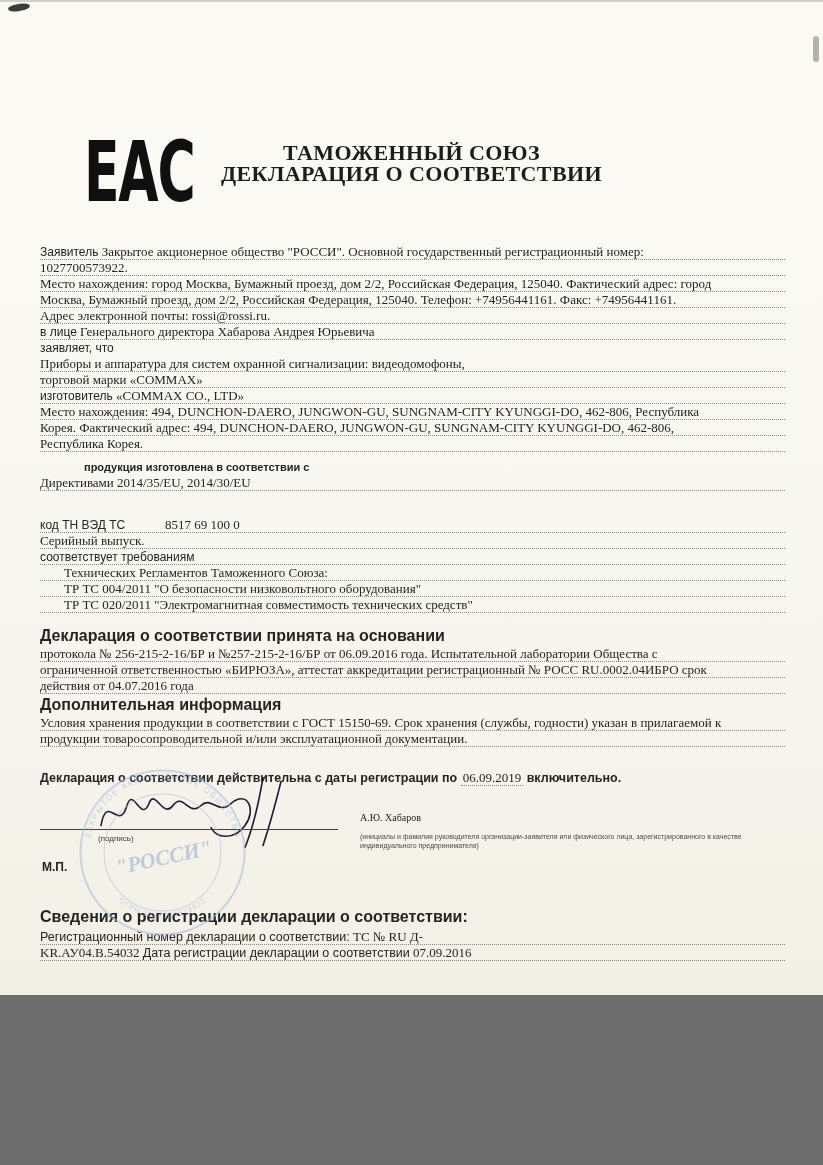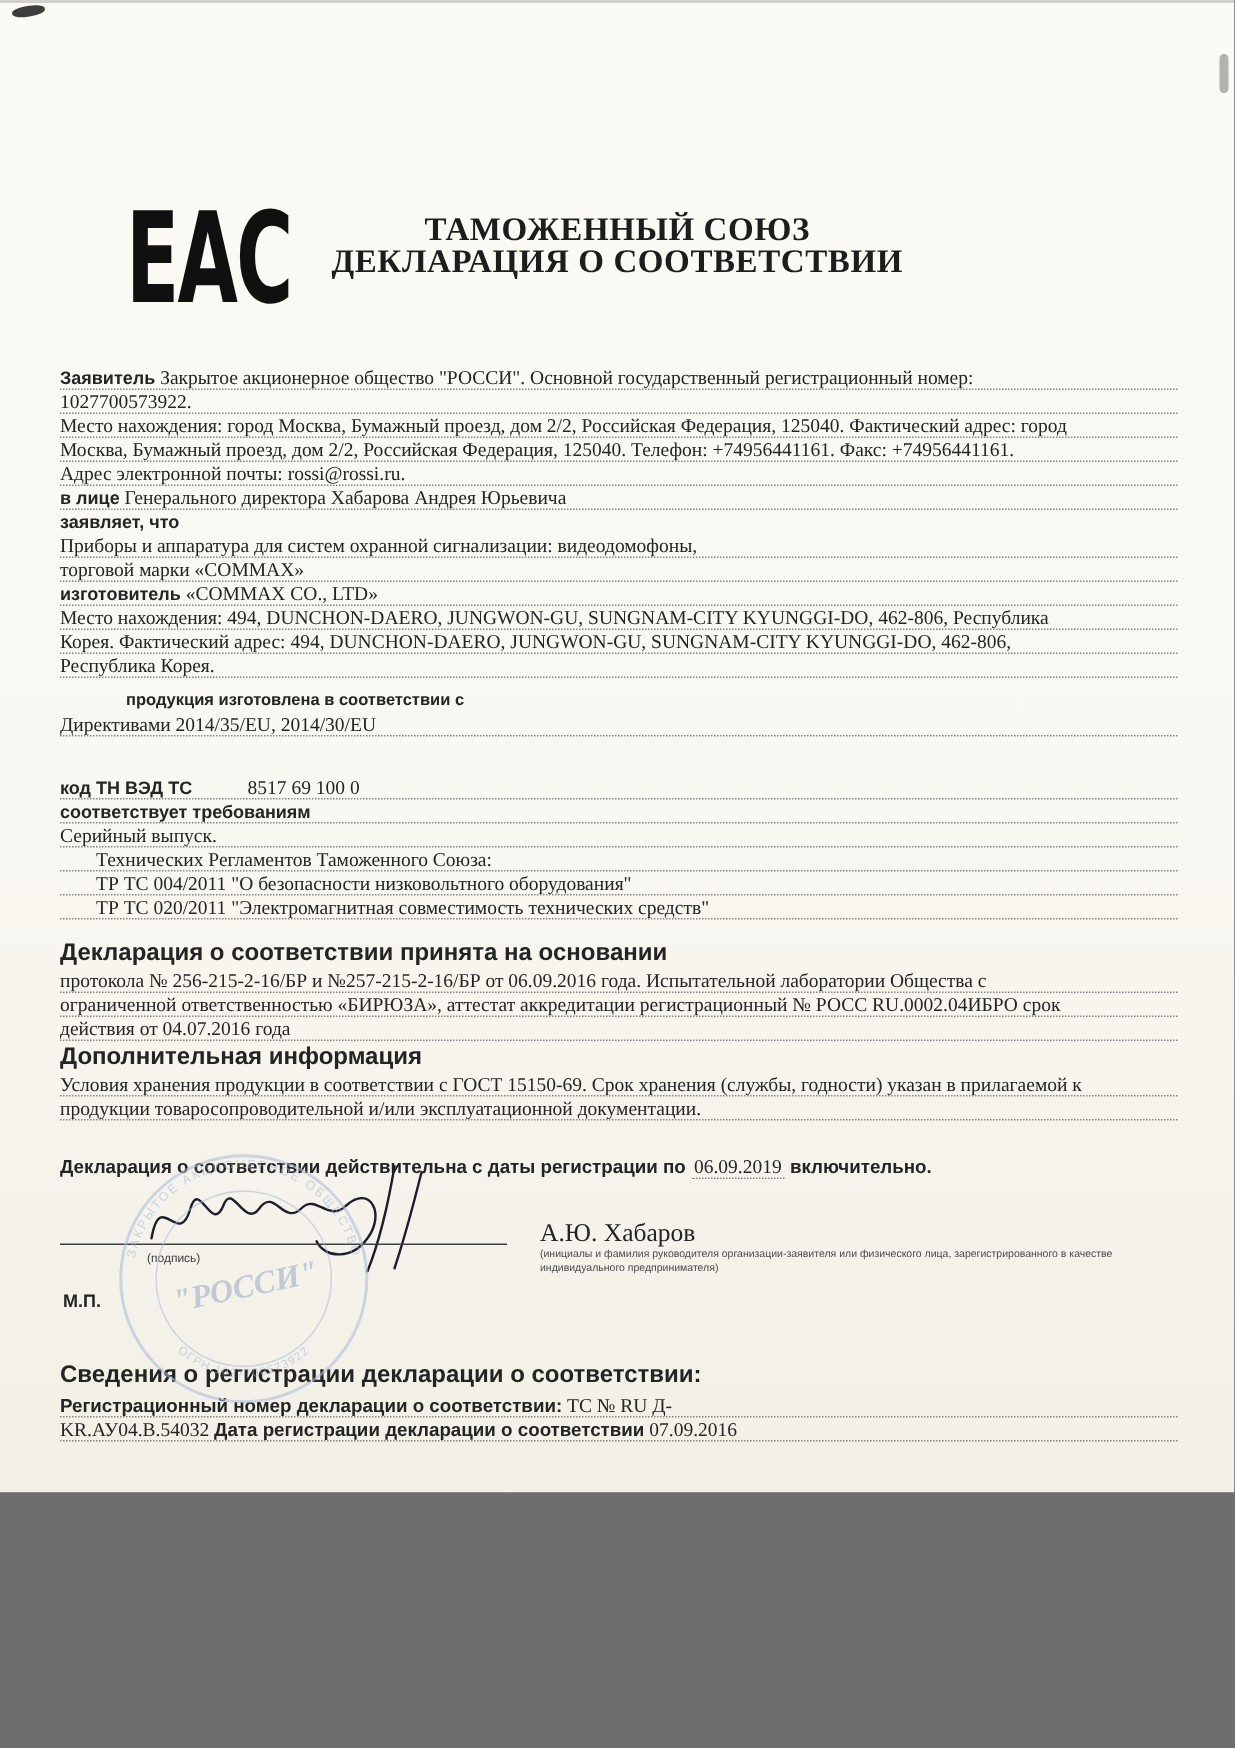--- a/index.html
+++ b/index.html
@@ -14,33 +14,33 @@
   .speck2{position:absolute;left:813px;top:36px;width:6px;height:26px;background:#2b2b2b;opacity:.35;border-radius:3px;}
 
   .eac{position:absolute;left:84px;top:128px;width:120px;height:92px;color:#101010;}
   .eac-text{display:inline-block;font-family:"DejaVu Sans",sans-serif;font-weight:800;font-size:84px;line-height:88px;letter-spacing:-2px;transform:scaleX(.62);transform-origin:left top;}
 
   .title{position:absolute;left:0;right:0;top:142px;text-align:center;font-weight:bold;font-size:22px;line-height:21px;letter-spacing:.4px;color:#1d1d1d;}
 
   .content{position:absolute;left:40px;top:244px;width:745px;}
   .line{white-space:nowrap;overflow:hidden;font-size:13px;height:16px;line-height:15px;border-bottom:1px dotted #868686;}
   .nodots{border-bottom:1px dotted transparent;}
-  .lbl{font-family:"Liberation Sans",sans-serif;font-weight:700;font-size:12px;}
+  .lbl{font-family:"Liberation Sans",sans-serif;font-weight:400;font-size:12px;}
   .indent{padding-left:24px;}
   .small-heading{font-family:"Liberation Sans",sans-serif;font-weight:700;font-size:11px;height:15px;line-height:14px;border-bottom:none;white-space:nowrap;overflow:hidden;margin-left:44px;}
   .heading{font-family:"Liberation Sans",sans-serif;font-weight:700;font-size:16px;height:19px;line-height:18px;white-space:nowrap;overflow:hidden;}
   .gap8{margin-top:8px}.gap26{margin-top:26px}.gap14{margin-top:14px}.gap2{margin-top:2px}.gap22{margin-top:22px}.gap4{margin-top:4px}
   .tnved-label{display:inline-block;width:125px;}
   .validity{font-family:"Liberation Sans",sans-serif;font-weight:700;font-size:12.5px;height:19px;line-height:18px;white-space:nowrap;overflow:hidden;}
   .value-date{font-family:"Liberation Serif",serif;font-weight:400;font-size:13px;border-bottom:1px dotted #868686;padding:0 2px;text-align:right;}
 
   .sig-block{position:relative;height:108px;margin-top:8px;}
   .sig-svg{position:absolute;left:55px;top:-22px;width:220px;height:78px;}
   .sig-line{position:absolute;left:0;top:33px;width:298px;border-bottom:1.2px solid #3f3f3f;}
-  .sig-name{position:absolute;left:320px;top:16px;font-size:17px;font-family:Liberation Serif, serif;}
+  .sig-name{position:absolute;left:320px;top:16px;font-size:10px;font-family:Liberation Serif, serif;}
   .sig-caption{position:absolute;left:58px;top:38px;font-family:"Liberation Sans",sans-serif;font-size:8px;color:#3c3c3c;}
   .sig-note{position:absolute;left:320px;top:37px;width:430px;font-family:"Liberation Sans",sans-serif;font-size:7px;line-height:8.5px;color:#4a4a4a;white-space:normal;}
   .mp{position:absolute;left:2px;top:64px;font-family:"Liberation Sans",sans-serif;font-weight:700;font-size:12px;}
 
   .rossi-stamp{position:absolute;left:60px;top:750px;width:205px;height:205px;opacity:.55;pointer-events:none;}
   .round-stamp{position:absolute;left:455px;top:985px;width:200px;height:200px;transform:rotate(-14deg);opacity:.85;pointer-events:none;}
 
   .copy-stamp{position:absolute;color:#3549ac;font-family:"DejaVu Sans Mono",monospace;font-weight:700;white-space:nowrap;}
   .copy-line1{left:612px;top:1010px;font-size:15px;letter-spacing:5px;transform:rotate(-2deg);}
   .copy-line2{left:588px;top:1038px;font-size:12.5px;letter-spacing:2px;word-spacing:14px;transform:rotate(-5deg);}
@@ -76,22 +76,22 @@
     <div class="line">торговой марки «COMMAX»</div>
     <div class="line"><span class="lbl">изготовитель</span> <span>«COMMAX CO., LTD»</span></div>
     <div class="line">Место нахождения: 494, DUNCHON-DAERO, JUNGWON-GU, SUNGNAM-CITY KYUNGGI-DO, 462-806, Республика</div>
     <div class="line">Корея. Фактический адрес: 494, DUNCHON-DAERO, JUNGWON-GU, SUNGNAM-CITY KYUNGGI-DO, 462-806,</div>
     <div class="line">Республика Корея.</div>
 
     <div class="small-heading gap8">продукция изготовлена в соответствии с</div>
     <div class="line">Директивами 2014/35/EU, 2014/30/EU</div>
 
     <div class="line gap26"><span class="lbl tnved-label">код ТН ВЭД ТС</span><span>8517 69 100 0</span></div>
+    <div class="line">Серийный выпуск.</div>
     <div class="line"><span class="lbl">соответствует требованиям</span></div>
-    <div class="line">Серийный выпуск.</div>
     <div class="line indent">Технических Регламентов Таможенного Союза:</div>
     <div class="line indent">ТР ТС 004/2011 "О безопасности низковольтного оборудования"</div>
     <div class="line indent">ТР ТС 020/2011 "Электромагнитная совместимость технических средств"</div>
 
     <div class="heading gap14">Декларация о соответствии принята на основании</div>
     <div class="line">протокола № 256-215-2-16/БР  и №257-215-2-16/БР  от 06.09.2016 года. Испытательной лаборатории Общества с</div>
     <div class="line">ограниченной ответственностью «БИРЮЗА», аттестат аккредитации регистрационный № РОСС RU.0002.04ИБРО срок</div>
     <div class="line">действия от 04.07.2016 года</div>
 
     <div class="heading gap2">Дополнительная информация</div>

